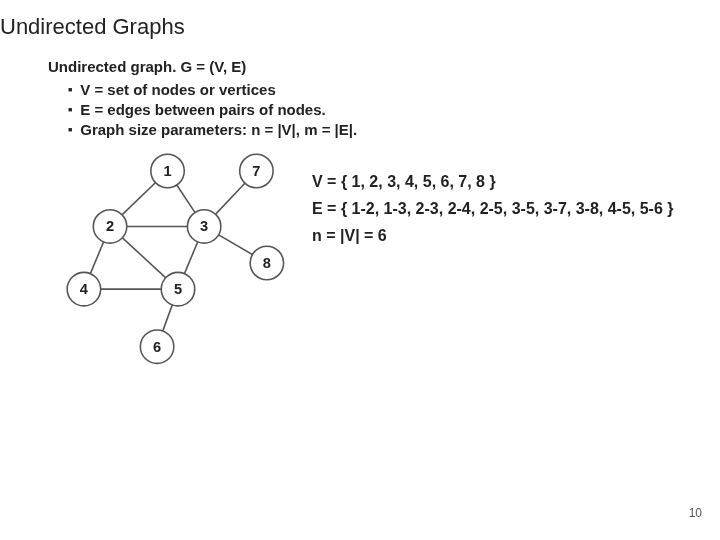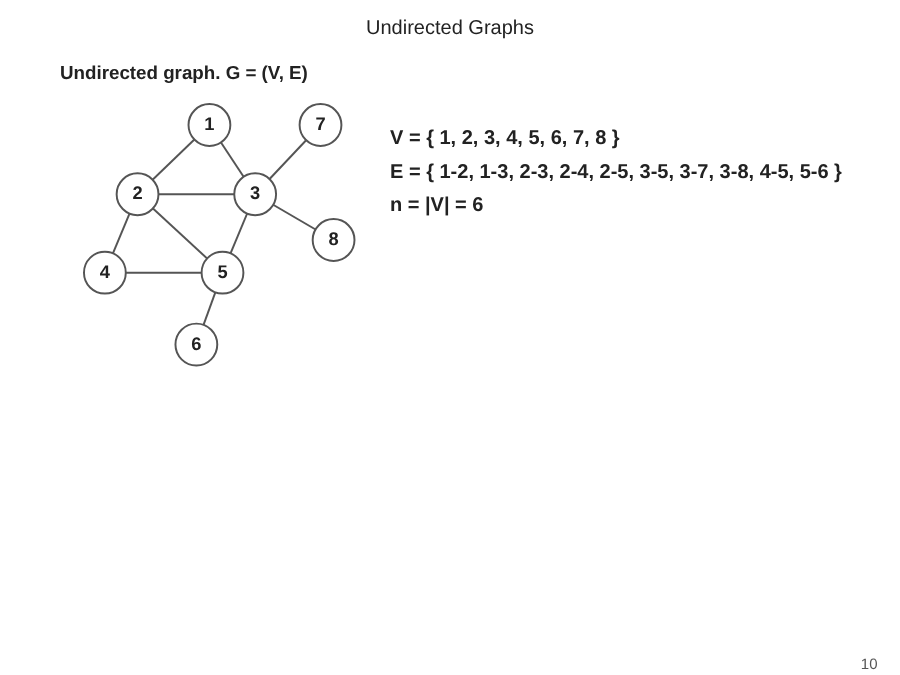--- a/index.html
+++ b/index.html
@@ -7,22 +7,22 @@
       width: 720px;
       height: 540px;
       background: #ffffff;
       font-family: Arial, sans-serif;
       font-size: 15px;
       color: #222;
       position: relative;
       overflow: hidden;
     }
     #title {
-      text-align: center;
-      font-size: 16px;
+      text-align: left;
+      font-size: 22px;
       padding-top: 14px;
       padding-bottom: 18px;
       font-weight: normal;
     }
     #content {
       padding-left: 48px;
       padding-right: 30px;
       font-weight: bold;
     }
     .intro-line {
@@ -60,35 +60,46 @@
       flex-shrink: 0;
     }
     #graph-info {
       margin-left: 4px;
       margin-top: 20px;
       font-size: 16px;
       line-height: 1.7;
     }
     #page-number {
       position: absolute;
-      bottom: 2px;
+      bottom: 20px;
       right: 18px;
       font-size: 12px;
       color: #555;
     }
   </style>
 </head>
 <body>
 
 <div id="title">Undirected Graphs</div>
 
 <div id="content">
   <div class="intro-line">
     <strong>Undirected graph.  G = (V, E)</strong>
   </div>
+  <ul class="bullet-list">
+    <li>
+        <span>V = set of nodes or vertices</span>
+      </li>
+    <li>
+        <span>E = edges between pairs of nodes.</span>
+      </li>
+    <li>
+        <span>Graph size parameters:  n = |V|, m = |E|.</span>
+      </li>
+  </ul>
 
   <div id="diagram-area">
 
     <svg id="graph-svg" viewBox="0 0 240 220">
 
       <g stroke="#555" stroke-width="1.5" fill="none">
 
         <line x1="110" y1="22" x2="55" y2="75"></line>
 
         <line x1="110" y1="22" x2="145" y2="75"></line>

